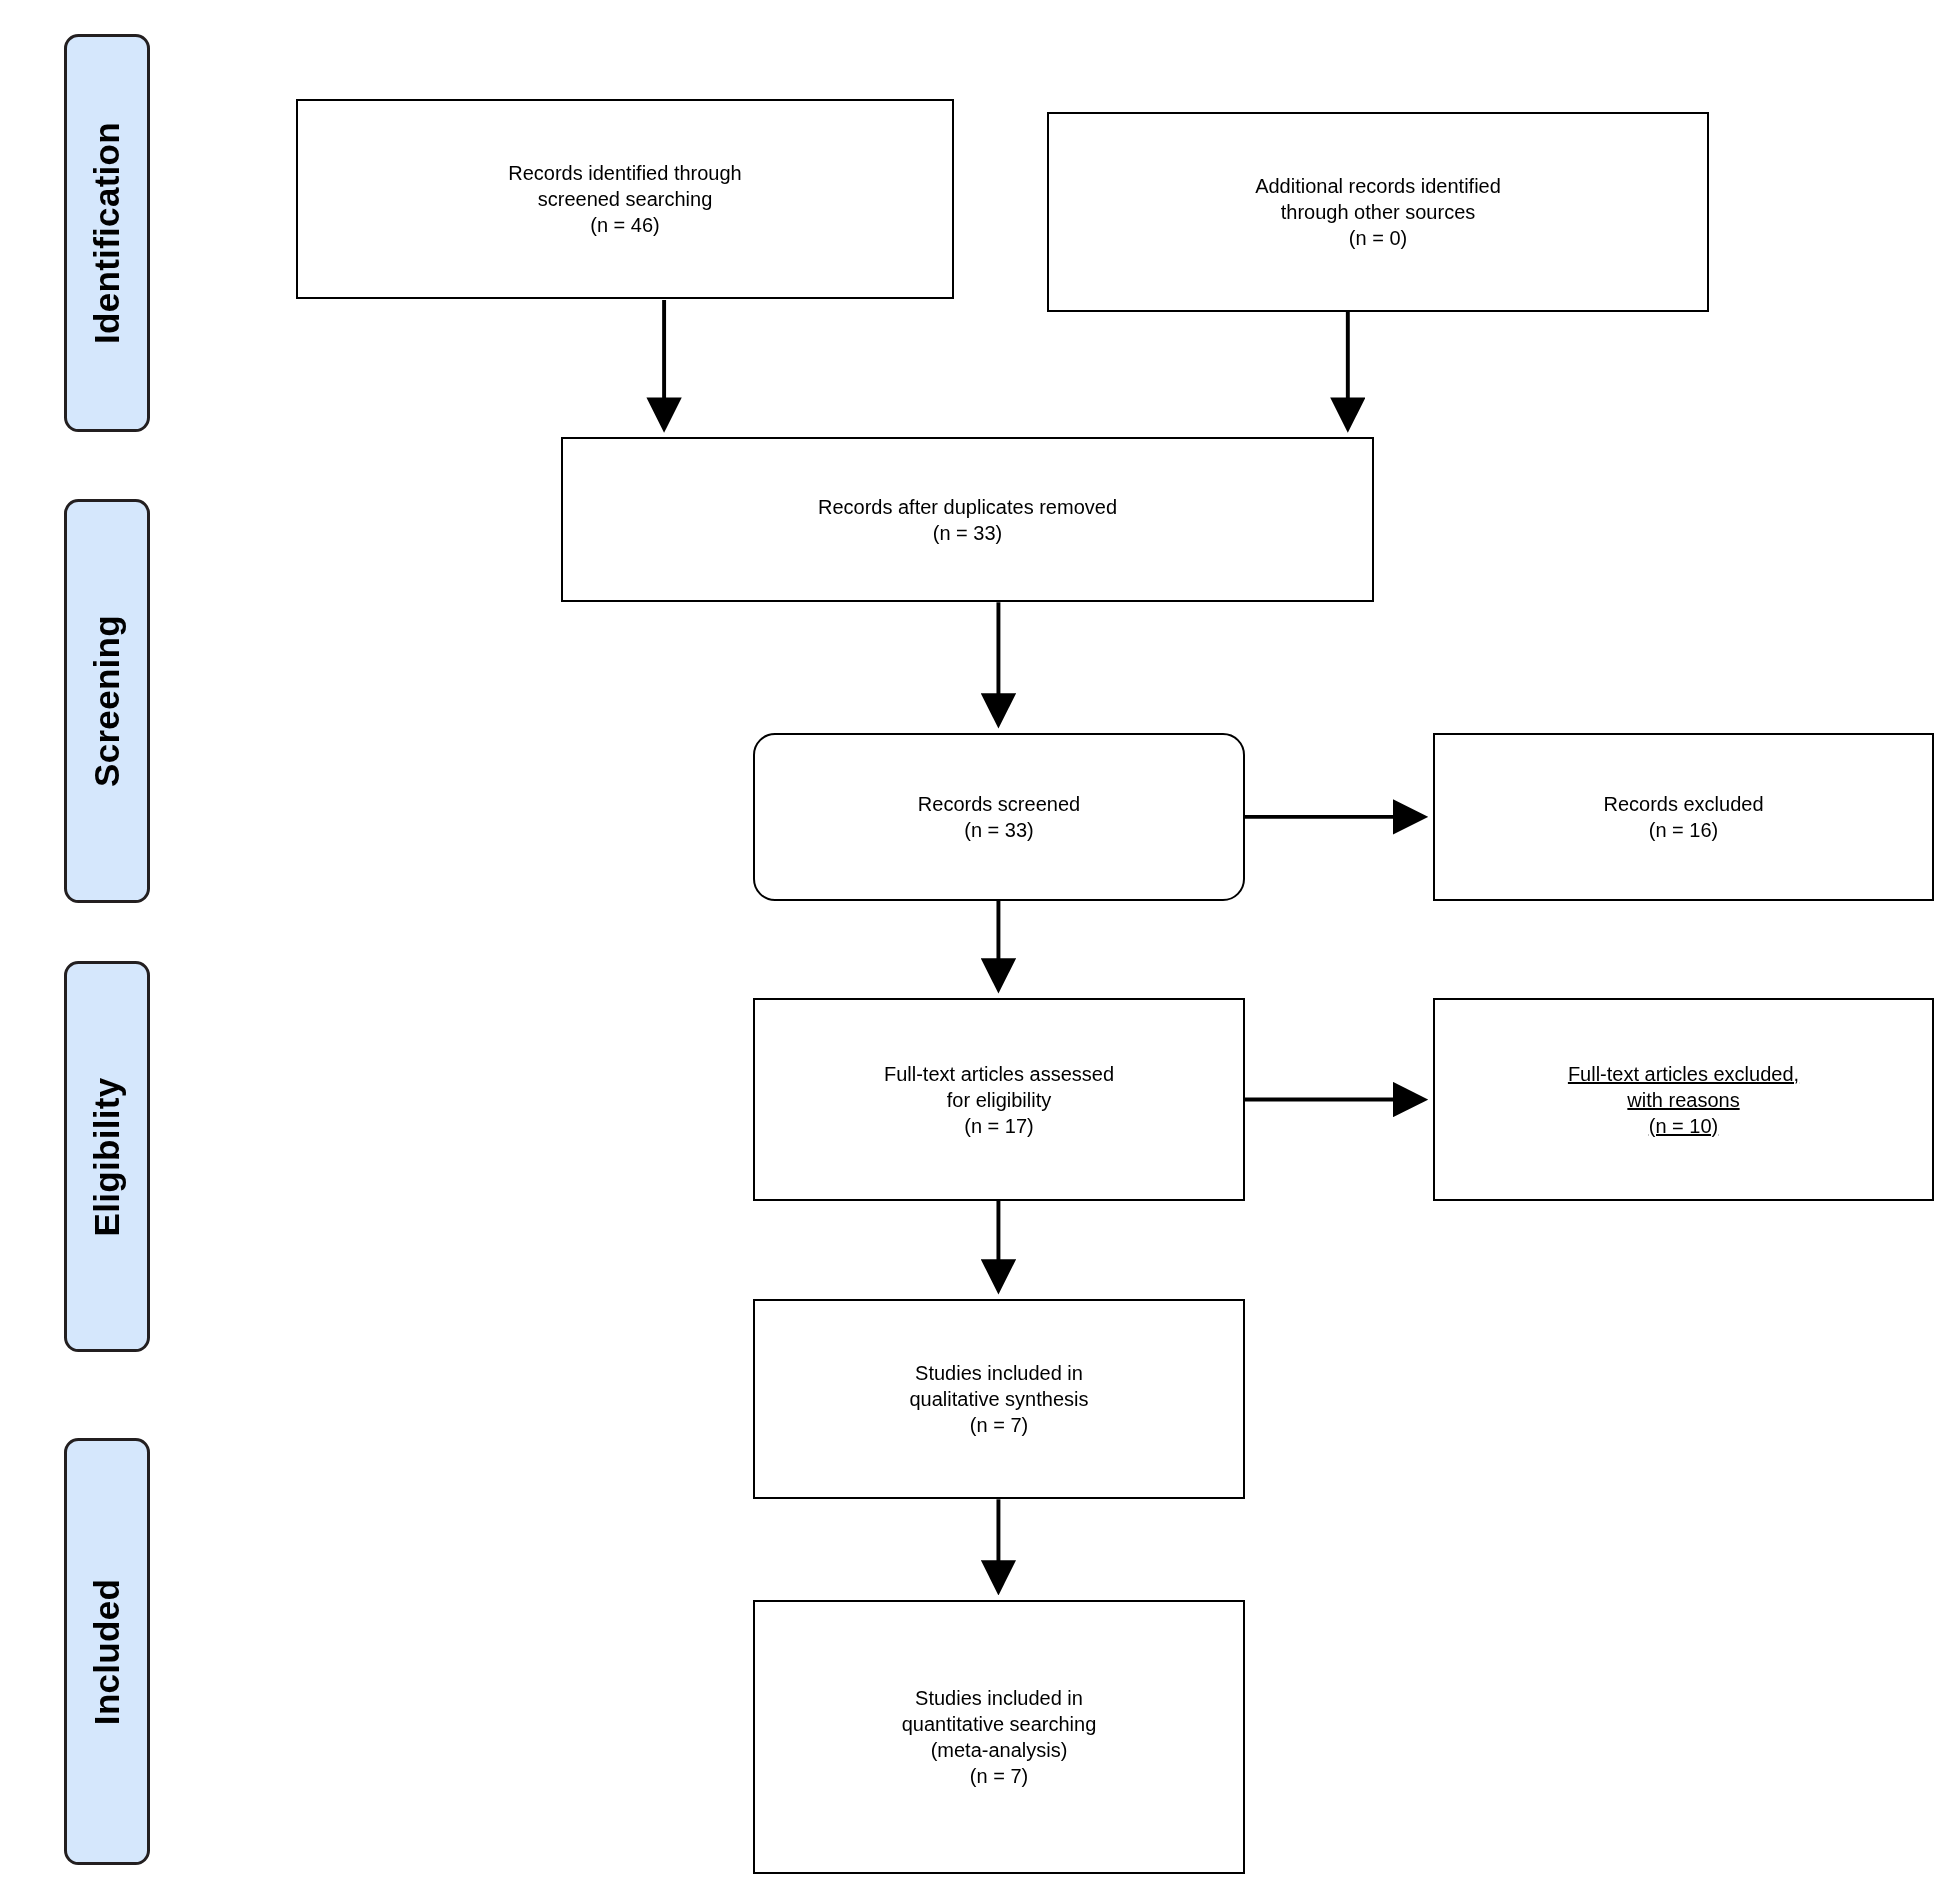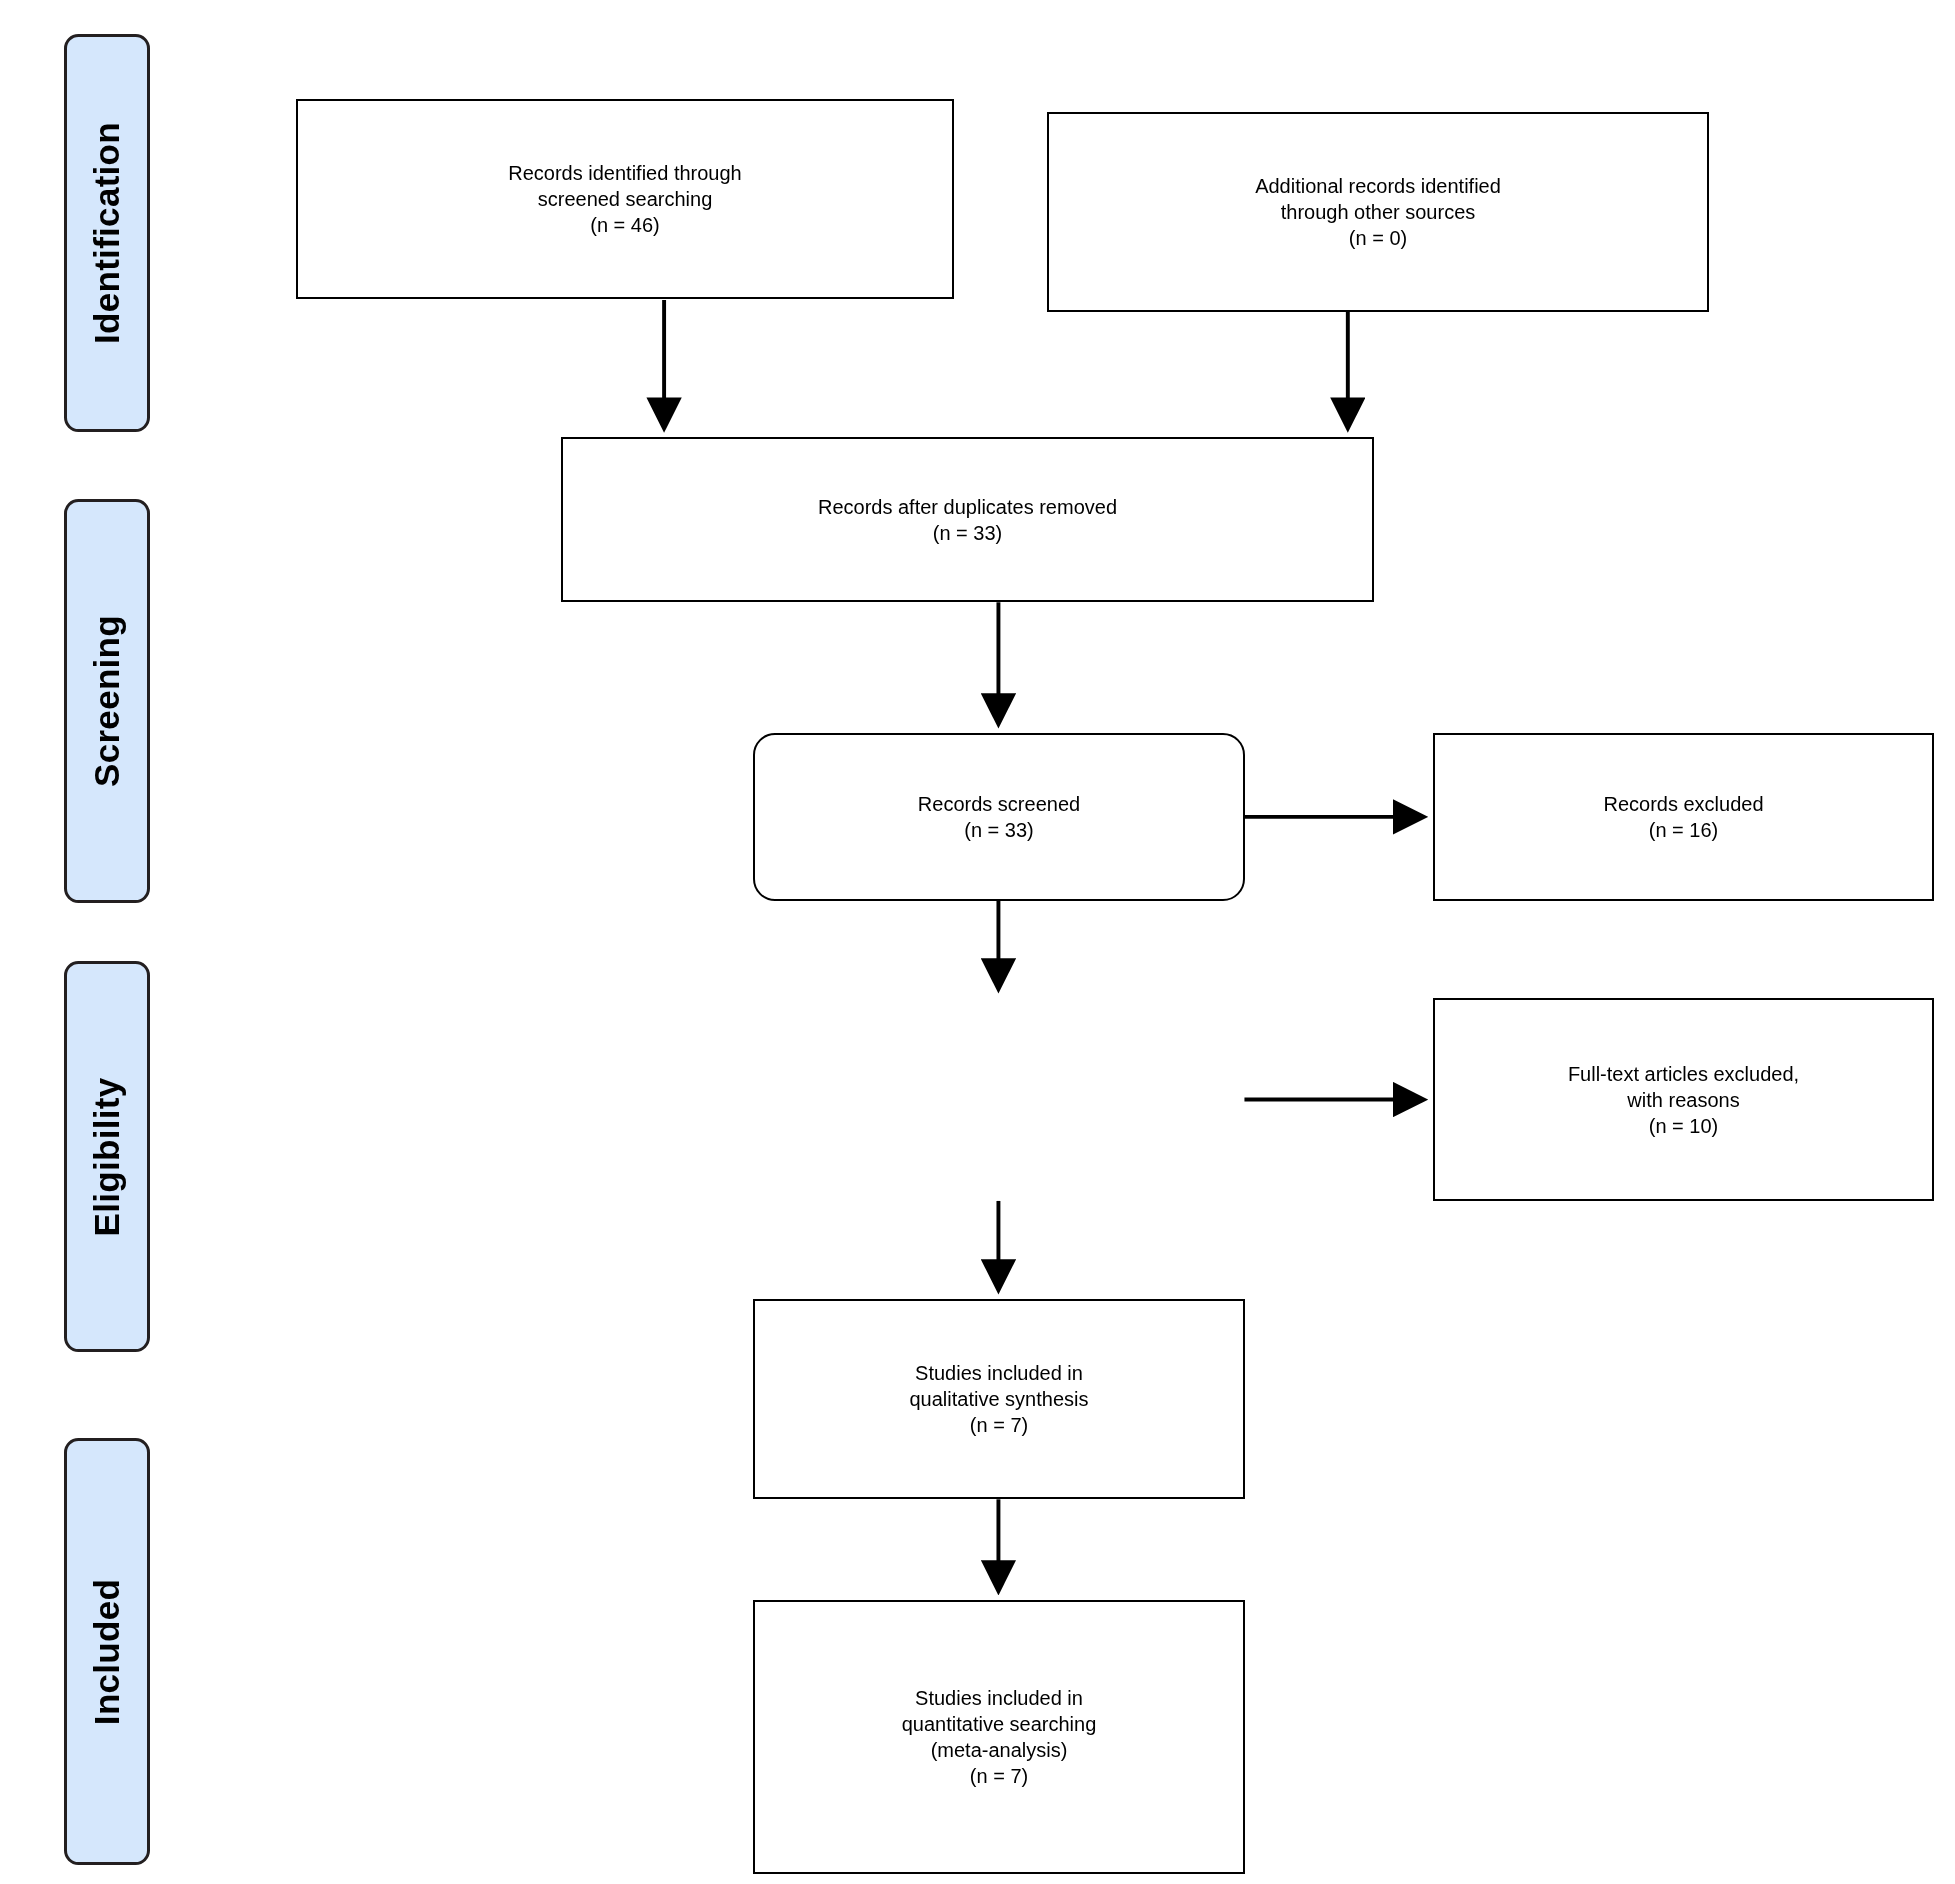--- a/index.html
+++ b/index.html
@@ -62,21 +62,21 @@
     color: #000000;
     white-space: nowrap;
   }
 
   #box-db-search    { left: 296px;  top: 99px;  width: 658px; height: 200px; }
   #box-other-source { left: 1047px; top: 112px;  width: 662px; height: 200px; }
   #box-dedup        { left: 561px;  top: 437px;  width: 813px; height: 165px; }
   #box-screened     { left: 753px; top: 733px; width: 492px;  height: 168px; border-radius: 22px; }
   #box-rec-excluded { left: 1433px; top: 733px; width: 501px;  height: 168px; align-items: center; }
   #box-fulltext     { left: 753px; top: 998px; width: 492px;  height: 203px; }
-  #box-ft-excluded  { left: 1433px; top: 998px; width: 501px;  height: 203px; }
+  #box-ft-excluded  { left: 1433px; top: 998px; width: 501px;  height: 203px; text-decoration: underline; }
   #box-qualitative  { left: 753px; top: 1299px; width: 492px;  height: 200px; }
   #box-quantitative { left: 753px; top: 1600px; width: 492px;  height: 274px; }
 
   
   #connectors {
     position: absolute;
     left: 0;
     top: 0;
     width: 1955px;
     height: 1885px;
@@ -145,20 +145,25 @@
   <div class="flow-box" id="box-screened">
     <div class="line">Records screened</div>
     <div class="line">(n = 33)</div>
   </div>
 
   <div class="flow-box" id="box-rec-excluded">
     <div class="line">Records excluded</div>
     <div class="line">(n = 16)</div>
   </div>
 
+  <div class="flow-box" id="box-fulltext">
+    <div class="line">Full-text articles assessed</div>
+    <div class="line">for eligibility</div>
+    <div class="line">(n = 17)</div>
+  </div>
 
   <div class="flow-box" id="box-ft-excluded">
     <div class="line">Full-text articles excluded,</div>
     <div class="line">with reasons</div>
     <div class="line">(n = 10)</div>
   </div>
 
   <div class="flow-box" id="box-qualitative">
     <div class="line">Studies included in</div>
     <div class="line">qualitative synthesis</div>

